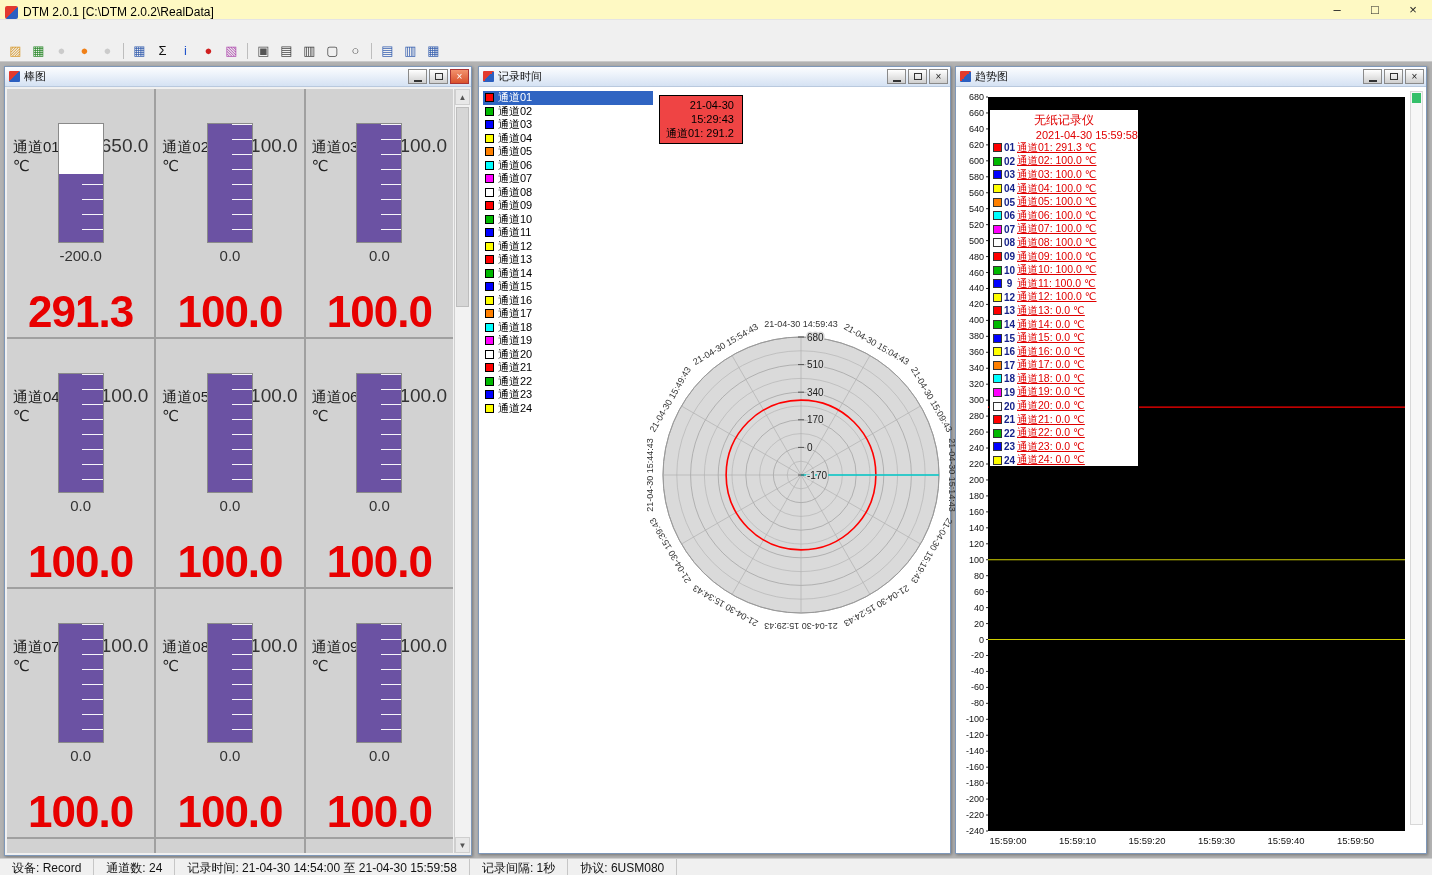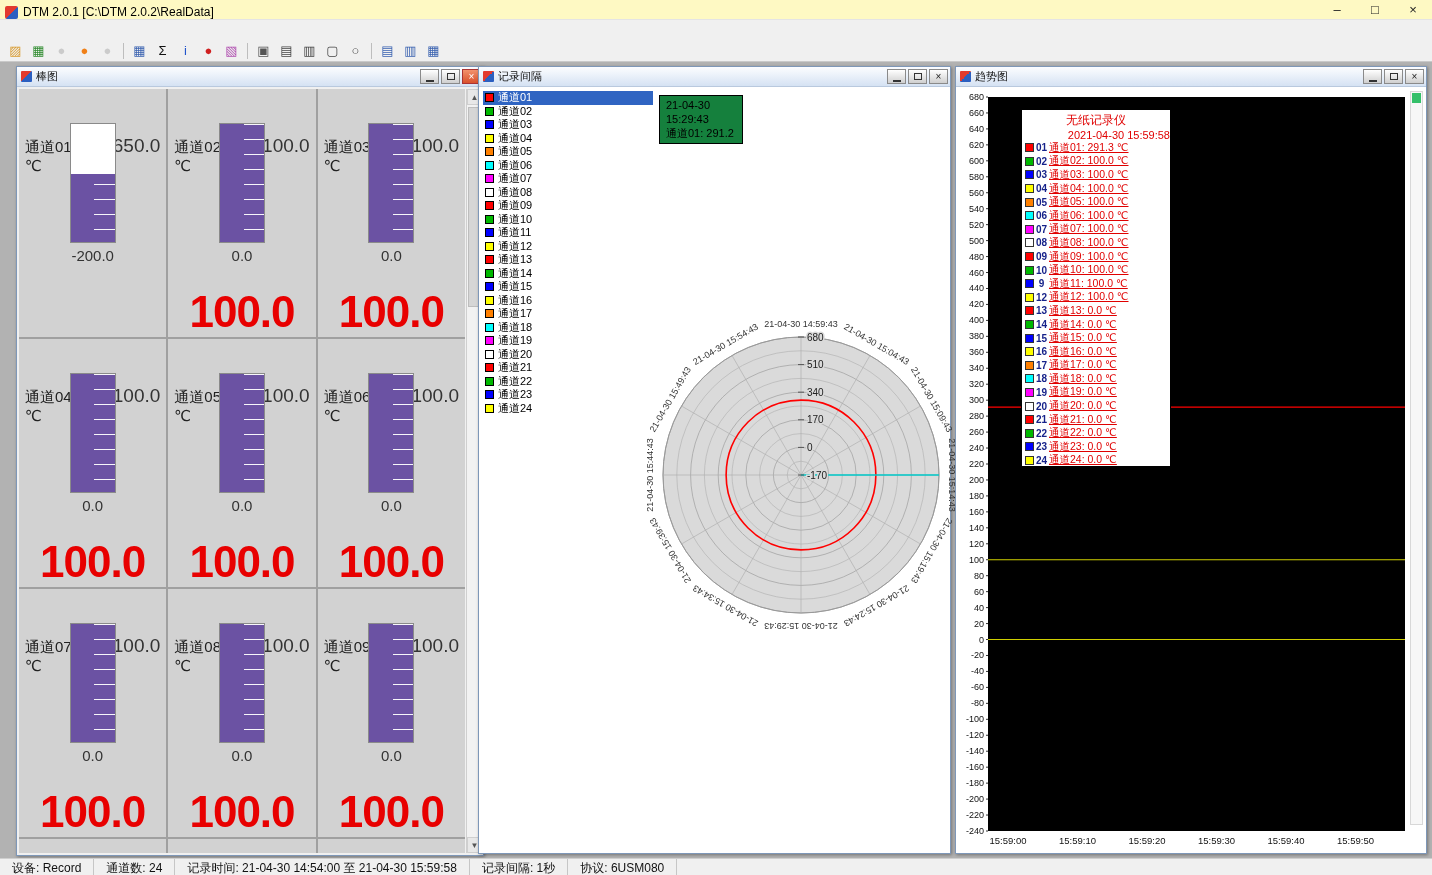--- a/index.html
+++ b/index.html
@@ -40,21 +40,21 @@
   .wname { font-size:11px; color:#111; }
   .wbtns { margin-left:auto; display:flex; }
   .wbtn { width:19px; height:15px; margin-left:2px; border:1px solid #8a8a8a;
           background:linear-gradient(#ffffff,#cfcfcf); display:flex; align-items:center;
           justify-content:center; font-size:10px; color:#222; }
   .wbtn .g-min { width:8px; height:2px; background:#333; margin-top:8px; }
   .wbtn .g-max { width:8px; height:7px; border:1px solid #333; }
   .wbtn.close-red { background:linear-gradient(#f2926d,#d9512c); color:#fff; border-color:#a33; }
 
   
-  #bar-window { left:16px; top:4px; width:468px; height:790px; }
+  #bar-window { left:4px; top:4px; width:468px; height:790px; }
   #bar-grid { position:absolute; left:2px; top:22px; right:18px; bottom:2px; overflow:hidden;
               background:#a0a0a0; display:grid; grid-template-columns:repeat(3,1fr);
               grid-auto-rows:248px; gap:2px; }
   .cell { background:#d2d2d2; position:relative; }
   .cell-head { display:flex; justify-content:space-between; align-items:baseline; padding:2px 6px 0 6px; }
   .cell-name { font-size:15px; color:#222; }
   .cell-max { font-size:19px; color:#333;margin-top:44px; }
   .cell-unit { font-size:15px; color:#222; padding-left:6px; }
   .gauge { position:absolute; left:50%; transform:translateX(-50%); top:34px; width:46px; height:120px;
            background:#ffffff; border:1px solid #8a8a8a; }
@@ -74,29 +74,29 @@
             border:1px solid #bdbdbd; }
 
   
   #disk-window { left:478px; top:4px; width:473px; height:788px; background:#ffffff; }
   #channel-list { position:absolute; left:4px; top:24px; width:170px; }
   .ch-item { height:13.5px; display:flex; align-items:center; padding-left:2px; }
   .ch-item.sel { background:#2f64c2; }
   .ch-item.sel .ch-label { color:#ffffff; }
   .ch-sq { width:9px; height:9px; border:1px solid #000; margin-right:4px; flex:none; }
   .ch-label { font-size:11px; color:#000; white-space:nowrap; }
-  #disk-tooltip { position:absolute; left:180px; top:28px; background:#15803d; border:1px solid #000;
-                  padding:2px 8px 3px 6px; font-size:11px; color:#000; line-height:14px; }
+  #disk-tooltip { position:absolute; left:180px; top:28px; background:#ef4444; border:1px solid #000;
+                  padding:2px 8px 3px 6px; font-size:11px; color:#000; line-height:14px;text-align:right; }
   #polar-svg { position:absolute; left:132px; top:218px; }
 
   
   #trend-window { left:955px; top:4px; width:472px; height:788px; background:#ffffff; }
   #trend-svg { position:absolute; left:2px; top:22px; }
   #trend-legend { position:absolute; left:33px; top:42px; width:150px; height:358px; background:#ffffff;
-                  border:1px solid #000; overflow:hidden; z-index:5;margin-left:32px; }
+                  border:1px solid #000; overflow:hidden; z-index:5; }
   .lg-title { text-align:center; font-size:12px; color:#e00000; padding-top:2px; }
   .lg-time { text-align:right; font-size:11px; color:#e00000; }
   .lg-row { height:13.6px; display:flex; align-items:center; padding-left:3px; }
   .lg-sq { width:9px; height:9px; border:1px solid #333; flex:none; }
   .lg-num { font-size:10px; font-weight:bold; color:#16228a; width:15px; text-align:center; flex:none; }
   .lg-text { font-size:10.5px; color:#e00000; text-decoration:underline; white-space:nowrap; }
   .trend-scroll { position:absolute; top:24px; right:3px; bottom:28px; width:13px; background:#f7f7f7;
                   border:1px solid #d8d8d8; }
   .ts-thumb { height:10px; margin:1px; background:#35c06a; }
 
@@ -166,20 +166,21 @@
             <div class="cell-head">
               <span class="cell-name">通道01</span>
               <span class="cell-max">650.0</span>
             </div>
             <div class="cell-unit">℃</div>
             <div class="gauge">
               <div class="gauge-fill" style="height:57.8%"></div>
               <div class="gauge-ticks"></div>
             </div>
             <div class="cell-min">-200.0</div>
+            <div class="cell-value">291.3</div>
           </div>
           <div class="cell">
             <div class="cell-head">
               <span class="cell-name">通道02</span>
               <span class="cell-max">100.0</span>
             </div>
             <div class="cell-unit">℃</div>
             <div class="gauge">
               <div class="gauge-fill" style="height:100%"></div>
               <div class="gauge-ticks"></div>
@@ -300,21 +301,21 @@
       <div class="vscroll">
         <div class="varrow">▲</div>
         <div class="vthumb"></div>
         <div class="varrow down">▼</div>
       </div>
     </div>
 
     <div class="mdi-window" id="disk-window">
       <div class="wtitle">
         <span class="wicon"></span>
-        <span class="wname">记录间隔</span>
+        <span class="wname">记录时间</span>
         <div class="wbtns">
           <span class="wbtn">
               <span class="g-min"></span>
             </span>
           <span class="wbtn">
               <span class="g-max"></span>
             </span>
           <span class="wbtn">×</span>
         </div>
       </div>

